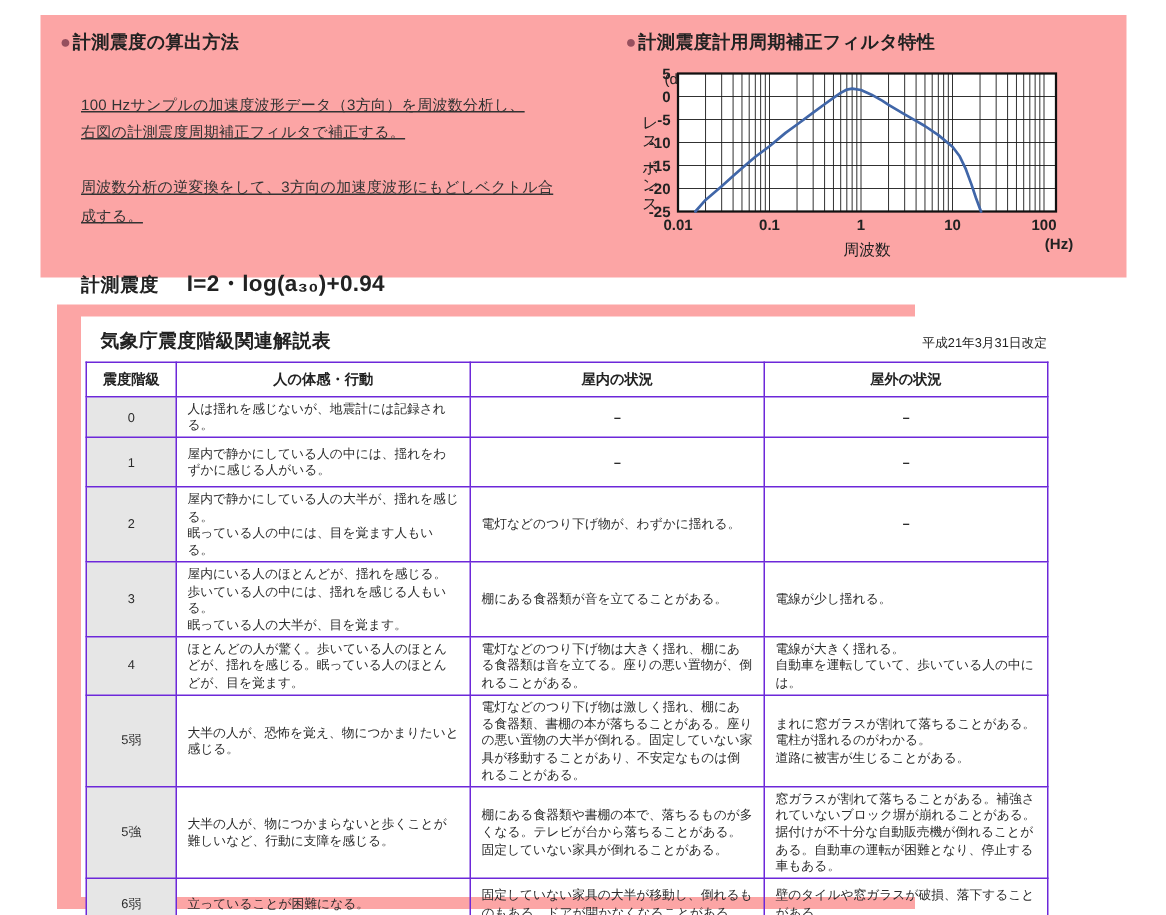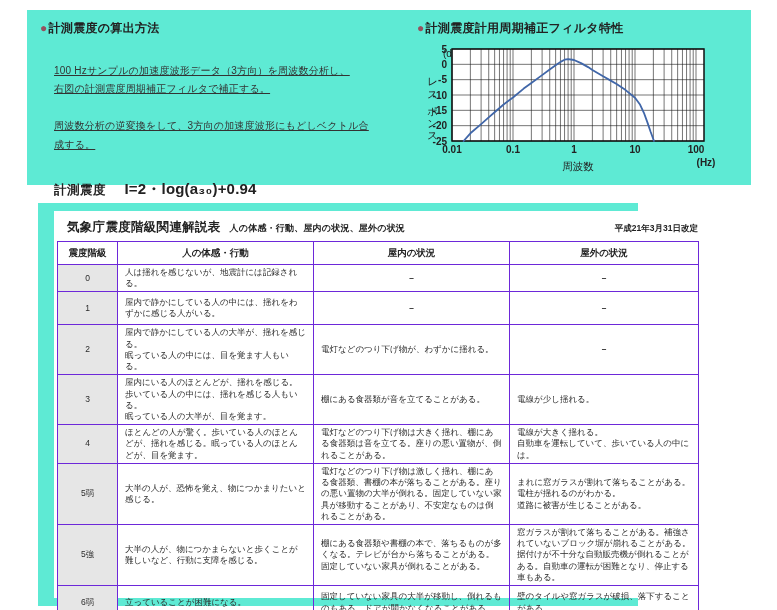--- a/index.html
+++ b/index.html
@@ -1,20 +1,20 @@
 <!DOCTYPE html>
 <html><head>
 <meta charset="utf-8">
 <style>
   html,body{margin:0;padding:0;background:#fff;}
   .page{position:relative;width:777px;height:610px;background:#ffffff;overflow:hidden;
         font-family:"Liberation Sans",sans-serif;color:#2b2b2b;}
-  .panel{position:absolute;background:#5eead4;}
+  .panel{position:absolute;background:#fca5a5;}
   .panel-top{left:27px;top:10px;width:724px;height:175px;}
-  .panel-bottom{left:38px;top:203px;width:572px;height:403px;padding-left:28px;}
+  .panel-bottom{left:38px;top:203px;width:572px;height:403px;}
 
   
   .method-block{position:absolute;left:13px;top:10px;width:370px;}
   .sec-title{margin:0;font-size:12px;font-weight:bold;color:#222;letter-spacing:.3px;}
   .bullet{color:#96505e;font-size:12px;margin-right:1px;}
   .method-paragraphs{margin:6px 0 0 14px;font-size:10px;line-height:18.5px;color:#333;
         white-space:pre-line;letter-spacing:.2px;}
   .method-paragraphs p{margin:0;text-decoration:underline;}
   .formula-row{margin:7px 0 0 14px;white-space:nowrap;}
   .formula-label{font-size:12.5px;font-weight:bold;color:#222;letter-spacing:.5px;}
@@ -32,21 +32,21 @@
   .chart-svg .curve{fill:none;stroke-width:1.8;stroke-linejoin:round;stroke-linecap:round;}
   .chart-svg text{font-family:"Liberation Sans",sans-serif;fill:#222;}
   .chart-svg .tick{font-size:10px;font-weight:600;}
   .chart-svg .axis{font-size:10.5px;}
 
   
   .white-panel{position:absolute;left:16px;top:8px;width:652px;height:387px;background:#fff;}
   .table-title-row{display:flex;align-items:baseline;padding:8px 8px 5px 13px;}
   .tbl-title{font-size:12.5px;font-weight:bold;color:#222;letter-spacing:.3px;}
   .tbl-subtitle{font-size:9px;font-weight:bold;color:#222;margin-left:9px;letter-spacing:.2px;}
-  .tbl-revision{font-size:8.5px;color:#222;margin-left:auto;font-weight:bold;}
+  .tbl-revision{font-size:8.5px;color:#222;margin-left:auto;}
   table.jma{margin-left:3px;width:641px;border-collapse:collapse;table-layout:fixed;
         border:1.5px solid #444;}
   table.jma th,table.jma td{border:1px solid #6d28d9;}
   table.jma th{font-size:9.5px;font-weight:bold;height:20px;color:#222;background:#fff;padding:1px;}
   th.level-h{background:#e6e6e6;}
   table.jma td{font-size:8.5px;line-height:1.32;padding:2px 7px;vertical-align:middle;
         white-space:pre-line;color:#2b2b2b;}
   td.level{background:#e6e6e6;text-align:center;font-size:11.5px;color:#222;padding:2px;}
   td.dash{text-align:center;font-weight:bold;font-size:10px;}
 </style>
@@ -139,21 +139,20 @@
           <text x="173" y="137" text-anchor="middle" class="axis">周波数</text>
         </svg>
     </div>
 
   </section>
 
   <section class="panel panel-bottom">
     <div class="white-panel">
       <div class="table-title-row">
         <span class="tbl-title">気象庁震度階級関連解説表</span>
-        <span class="tbl-subtitle">人の体感・行動、屋内の状況、屋外の状況</span>
         <span class="tbl-revision">平成21年3月31日改定</span>
       </div>
       <table class="jma">
         <colgroup>
           <col style="width:60px">
             <col style="width:196px">
             <col style="width:196px">
             <col style="width:189px">
         </colgroup>
         <thead>

